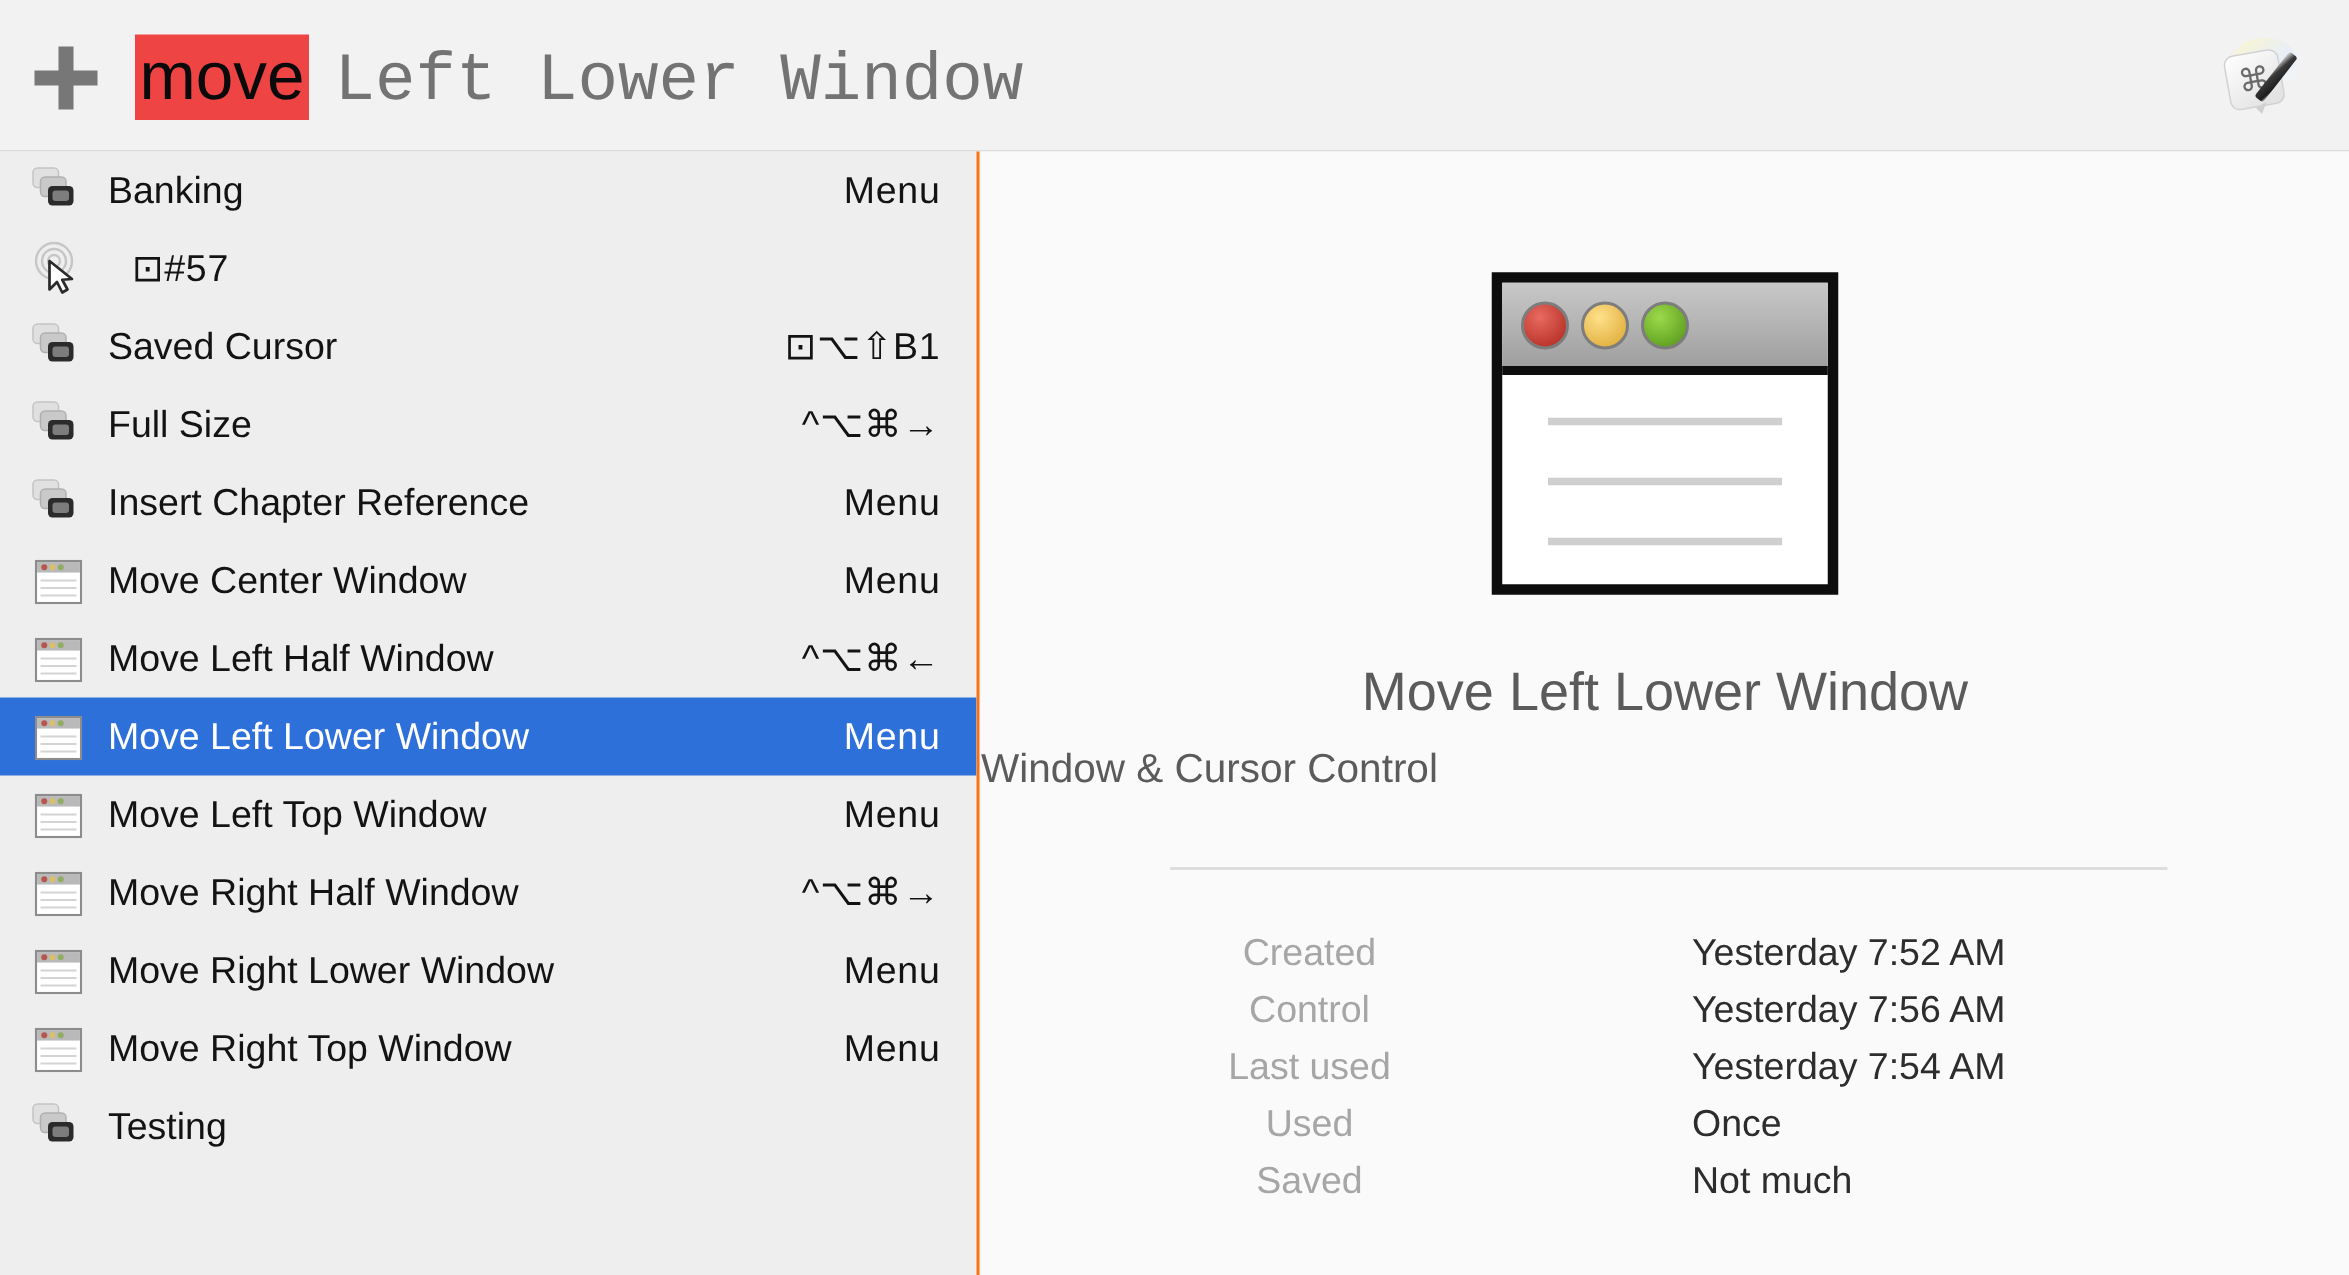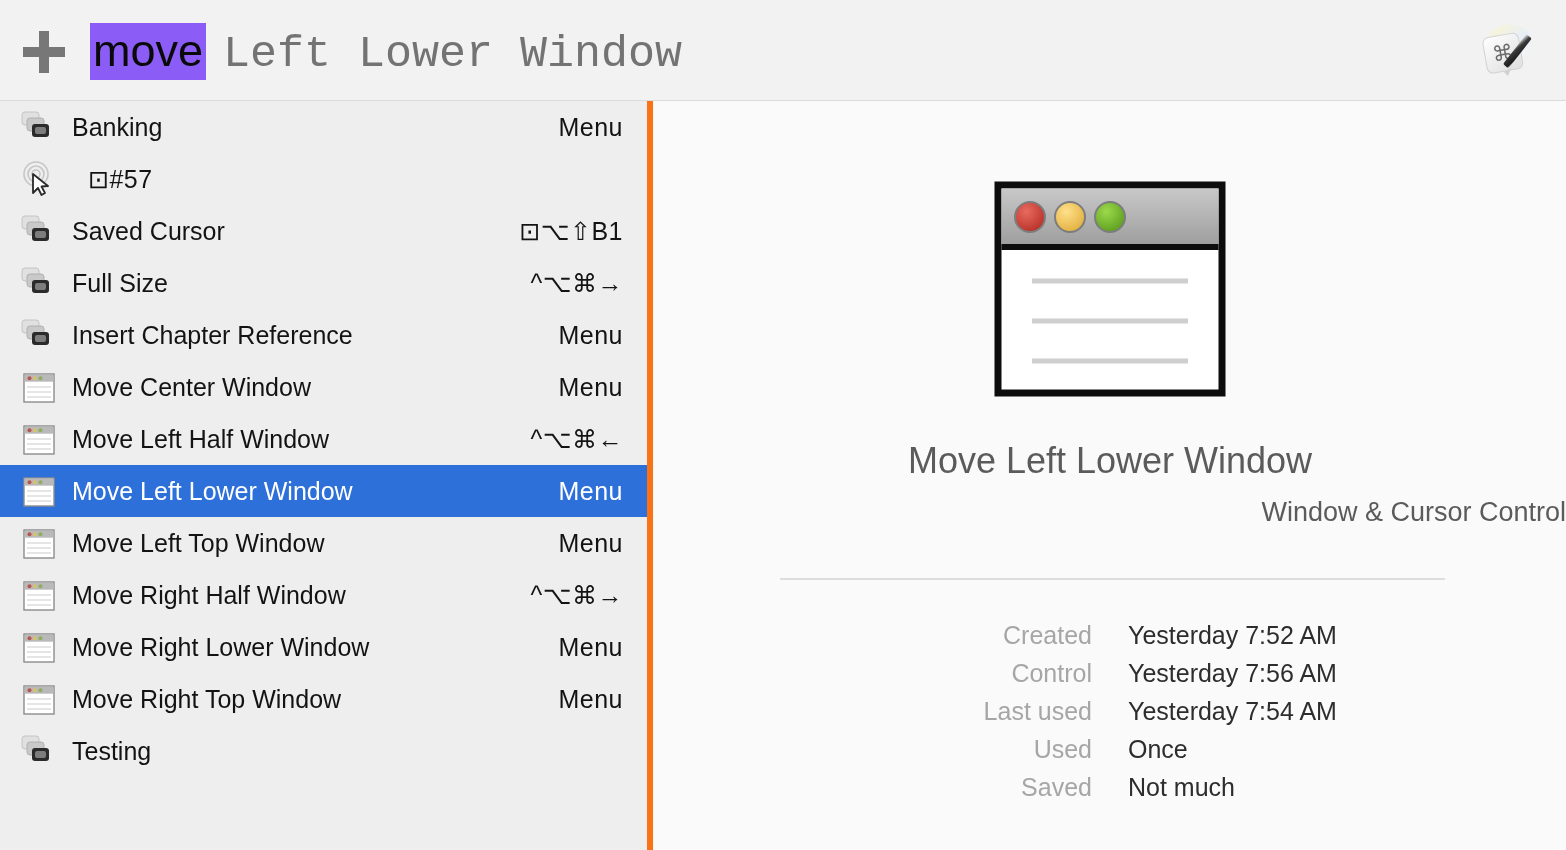--- a/index.html
+++ b/index.html
@@ -27,37 +27,37 @@
   }
   #plus-icon::before { left: 0; top: 16px; width: 42px; height: 10px; }
   #plus-icon::after  { left: 16px; top: 0; width: 10px; height: 42px; }
 
   #search-line {
     position: absolute; left: 90px; top: 18px;
     height: 66px; line-height: 66px;
     font-size: 45px; white-space: nowrap;
   }
   #search-typed {
-    background: #8b5cf6; color: #0a0a0a;
+    background: #ef4444; color: #0a0a0a;
     padding: 2px 3px 4px 3px;
   }
   #search-completion { color: #737373; padding-left: 17px; font-family: Liberation Mono, monospace; }
 
   #app-icon {
     position: absolute; right: 26px; top: 18px;
     width: 66px; height: 66px;
   }
   #app-icon svg { display: block; width: 66px; height: 66px; }
 
   
   #list-pane {
     position: absolute; left: 0; top: 101px;
     width: 653px; height: 749px;
     background: #eeeeee;
-    border-right: 6px solid #f97316;
+    border-right: 2px solid #f97316;
     overflow: hidden;
   }
   .row {
     position: relative;
     height: 52px;
     display: flex; align-items: center;
     padding-left: 20px; padding-right: 24px;
   }
   .row.selected { background: #2e70d9; }
   .row-icon {
@@ -90,35 +90,35 @@
   }
   #detail-window-icon svg { display: block; width: 240px; height: 240px; }
 
   #detail-title {
     position: absolute; left: 0; right: 0; top: 339px;
     text-align: center;
     font-size: 36px; color: #5b5b5b; font-weight: 400;
   }
   #detail-subtitle {
     position: absolute; left: 0; right: 0; top: 396px;
-    text-align: right;
+    text-align: left;
     font-size: 27px; color: #5b5b5b; font-weight: 400;
   }
   #detail-divider {
     position: absolute; left: 126px; top: 477px;
     width: 665px; height: 2px; background: #dddddd;
   }
 
   #meta-table {
     position: absolute; left: 0; top: 515px; width: 912px;
     border-collapse: collapse;
   }
   #meta-table td { padding: 0; height: 38px; vertical-align: middle; }
   #meta-table td.meta-key {
-    width: 456px; text-align: right; padding-right: 18px;
+    width: 456px; text-align: center; padding-right: 18px;
     font-size: 25px; color: #a6a6a6;
   }
   #meta-table td.meta-val {
     text-align: left; padding-left: 18px;
     font-size: 25px; color: #2d2d2d;
   }
 </style>
 </head>
 <body>
 

